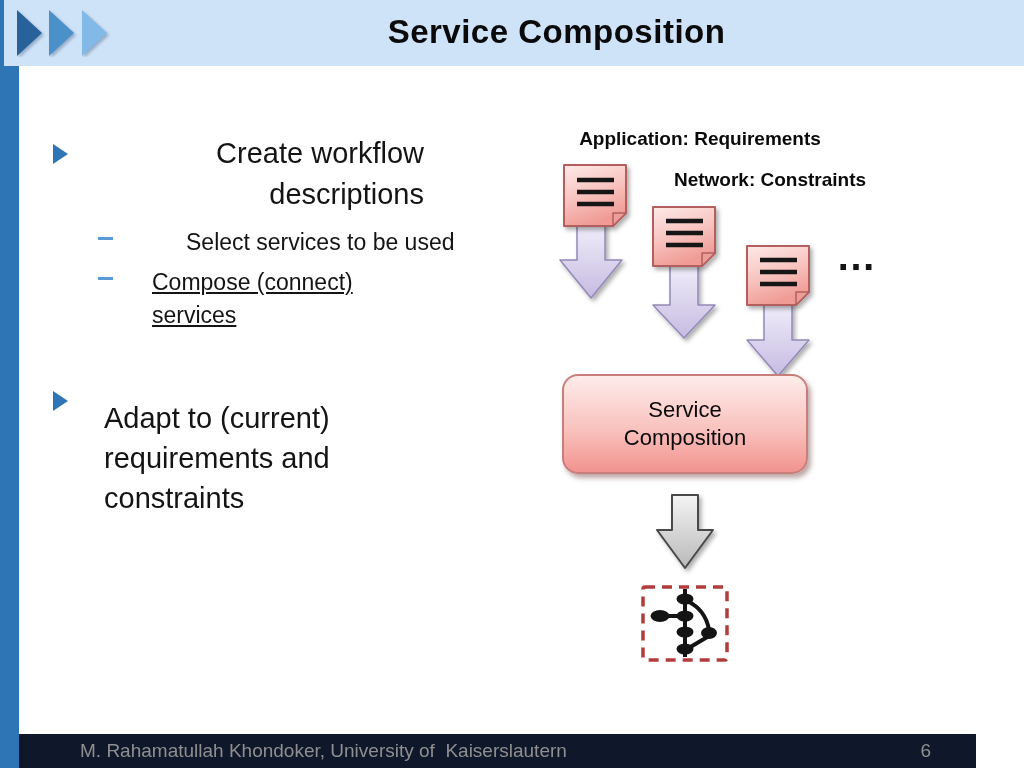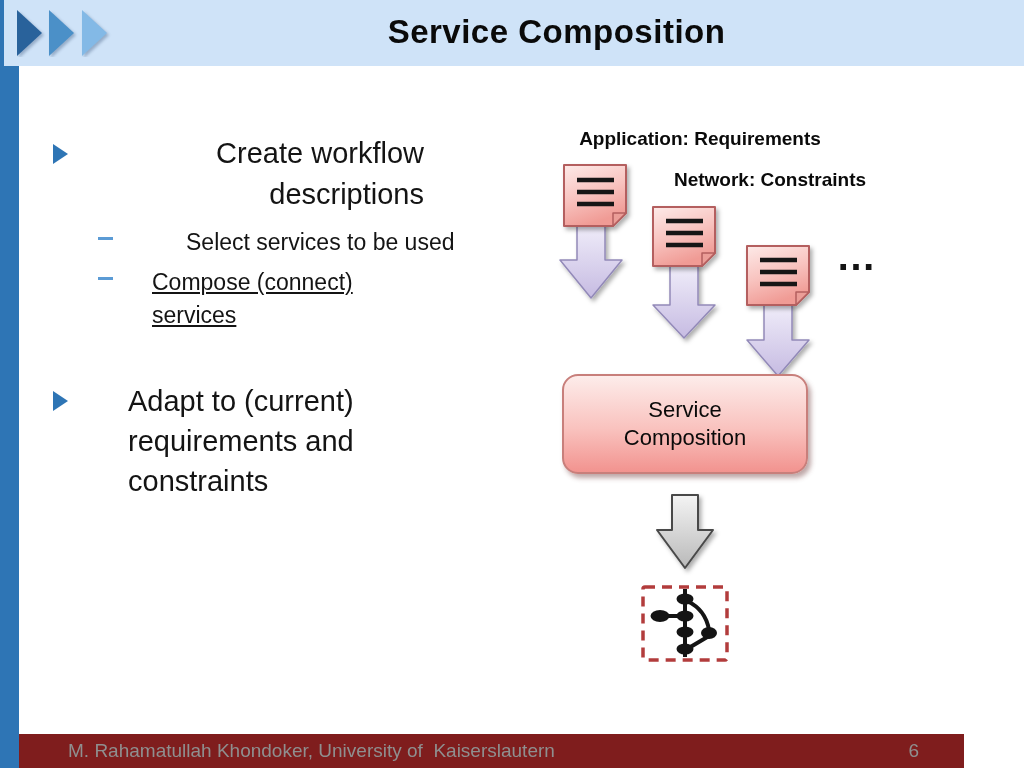--- a/index.html
+++ b/index.html
@@ -14,32 +14,32 @@
   
   .header-band{position:absolute;left:4px;top:0;width:1020px;height:66px;background:#cfe3f8;z-index:6;}
   .tri-svg{position:absolute;left:13px;top:9px;}
   .tri-svg polygon{filter:drop-shadow(2px 2px 1.5px rgba(40,70,110,.35));}
   .slide-title{
     position:absolute;left:0;right:0;top:13px;padding-left:85px;
     text-align:center;font-size:33px;font-weight:bold;color:#0a0a0a;
     letter-spacing:0.5px;
   }
   
-  .footer-band{position:absolute;left:4px;top:734px;width:960px;height:34px;background:#7f1d1d;z-index:4;}
+  .footer-band{position:absolute;left:16px;top:734px;width:960px;height:34px;background:#0f172a;z-index:4;}
   .footer-text{position:absolute;left:64px;top:0;line-height:34px;font-size:19px;color:#8f8f8f;white-space:pre;}
   .page-number{position:absolute;right:45px;top:0;line-height:34px;font-size:19px;color:#8f8f8f;}
   
   .bullet-marker{position:absolute;width:0;height:0;
     border-top:10px solid transparent;border-bottom:10px solid transparent;
     border-left:15px solid #2e75b5;}
   .b1-marker{left:53px;top:144px;}
   .b2-marker{left:53px;top:391px;}
   .bullet-text{position:absolute;font-size:29px;line-height:41px;color:#141414;}
   .b1-text{left:104px;top:133px;width:320px;text-align:right;}
-  .b2-text{left:104px;top:381px;width:300px;line-height:40px;margin-left:24px;}
+  .b2-text{left:104px;top:398px;width:300px;line-height:40px;}
   .sub-dash{position:absolute;width:15px;height:3px;background:#5b9bd5;}
   .s1-dash{left:98px;top:237px;}
   .s2-dash{left:98px;top:277px;}
   .sub-text{position:absolute;font-size:23px;line-height:33px;color:#141414;}
   .s1-text{left:159px;top:226px;width:360px;margin-left:27px;}
   .s2-text{left:152px;top:266px;width:250px;text-decoration:underline;}
   
   .diagram{position:absolute;left:540px;top:120px;width:475px;height:560px;z-index:2;}
   .diag-label{position:absolute;font-size:19px;font-weight:bold;text-align:center;color:#0a0a0a;}
   .label-app{left:18px;top:8px;width:284px;}

